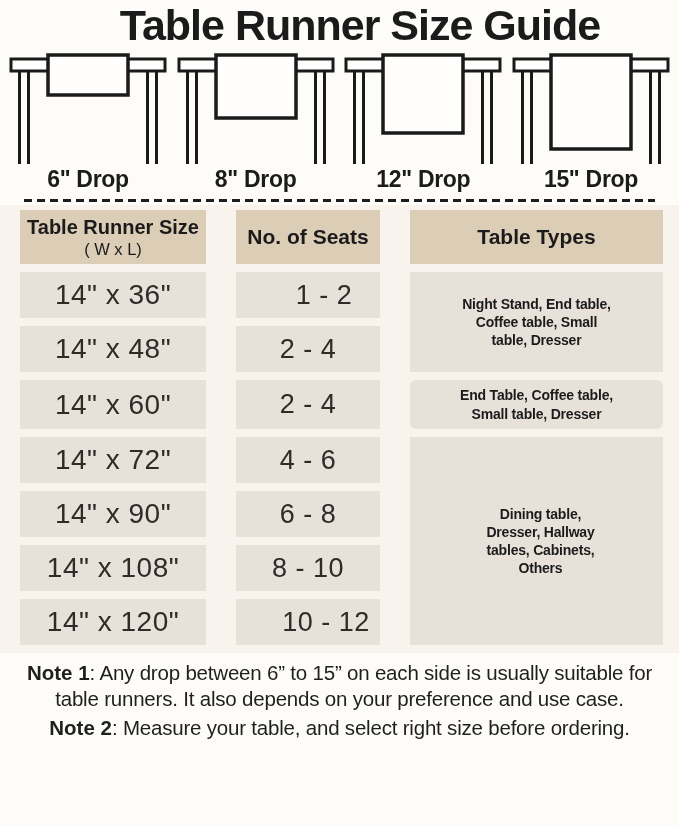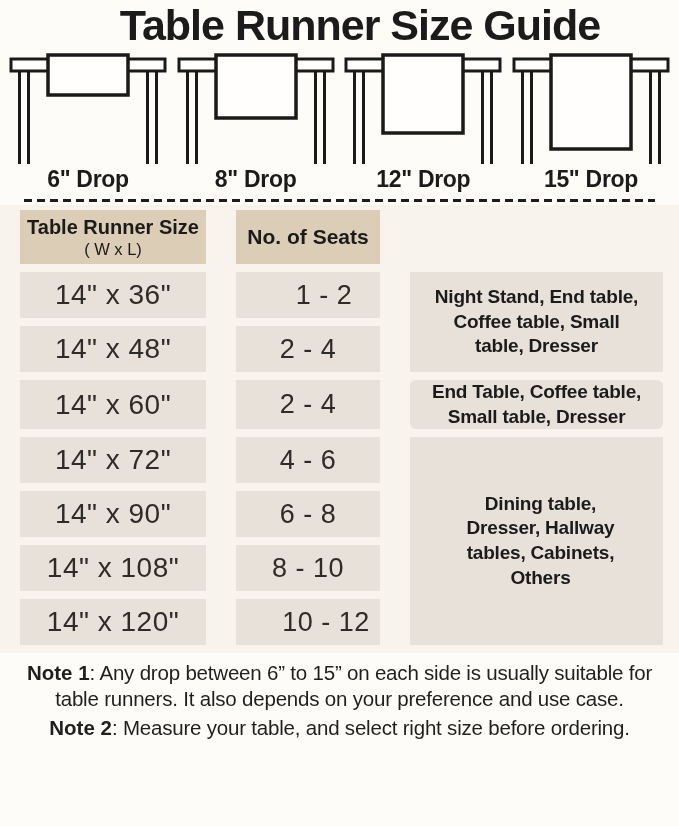--- a/index.html
+++ b/index.html
@@ -49,21 +49,21 @@
   .h-main{font-weight:700;font-size:20px;line-height:1.15}
   .h-sub{font-size:16.5px;line-height:1.1;margin-top:1px}
   .h-single{font-weight:700;font-size:21px}
   .cell{
     background:var(--data-cell);
     display:flex;align-items:center;justify-content:center;
     text-align:center;
   }
   .size-cell{font-size:28px;color:#2e2b28;letter-spacing:0.5px}
   .seats-cell{font-size:27px;color:#2e2b28;letter-spacing:0.5px}
-  .types-cell{font-size:19px;font-weight:700;line-height:1.3;white-space:pre-line;letter-spacing:-0.2px}
+  .types-cell{font-size:14px;font-weight:700;line-height:1.3;white-space:pre-line;letter-spacing:-0.2px}
 
   .notes{margin-top:7px;text-align:center;font-size:20.5px;line-height:1.26;color:#1f1f1f}
   .note{margin:0 4px 3px}
   .note-text{white-space:pre-line;letter-spacing:-0.2px}
 </style>
 </head>
 <body>
 
 <div class="page">
 
@@ -121,20 +121,23 @@
 
   <div class="table-strip">
     <div class="size-grid" id="size-grid">
         <div class="hcell" style="grid-area: 1 / 1;">
           <div class="h-main">Table Runner Size</div>
           <div class="h-sub">( W x L)</div>
         </div>
         <div class="hcell" style="grid-area: 1 / 2;">
           <div class="h-single">No. of Seats</div>
         </div>
+        <div class="hcell" style="grid-area: 1 / 3;">
+          <div class="h-single">Table Types</div>
+        </div>
         <div class="cell size-cell" style="grid-area: 2 / 1;">14" x 36"</div>
         <div class="cell seats-cell" style="grid-area: 2 / 2; padding-left: 32px;">1 - 2</div>
         <div class="cell size-cell" style="grid-area: 3 / 1;">14" x 48"</div>
         <div class="cell seats-cell" style="grid-area: 3 / 2;">2 - 4</div>
         <div class="cell size-cell" style="grid-area: 4 / 1;">14" x 60"</div>
         <div class="cell seats-cell" style="grid-area: 4 / 2;">2 - 4</div>
         <div class="cell size-cell" style="grid-area: 5 / 1;">14" x 72"</div>
         <div class="cell seats-cell" style="grid-area: 5 / 2;">4 - 6</div>
         <div class="cell size-cell" style="grid-area: 6 / 1;">14" x 90"</div>
         <div class="cell seats-cell" style="grid-area: 6 / 2;">6 - 8</div>

